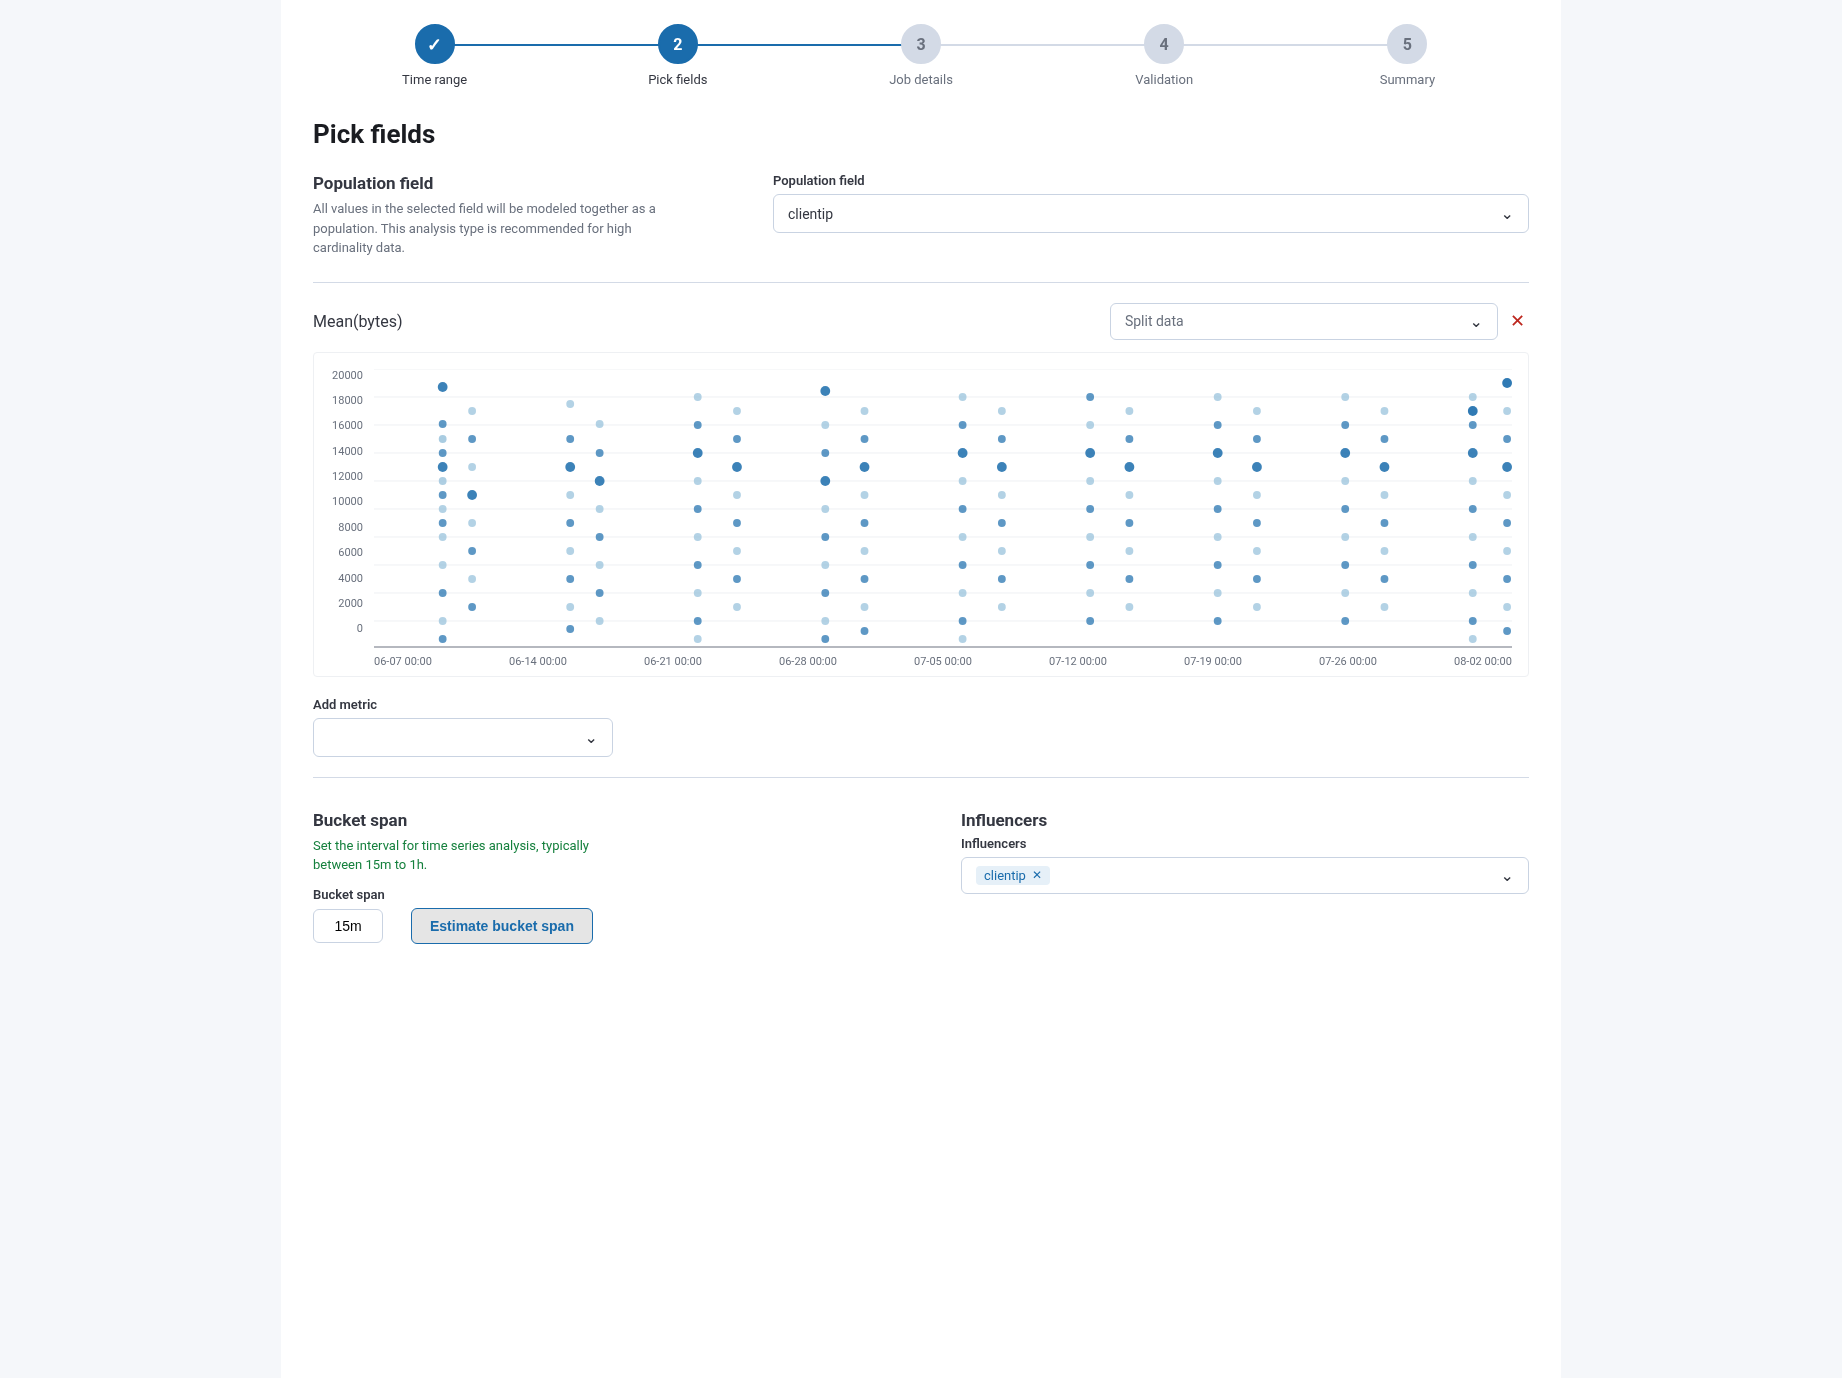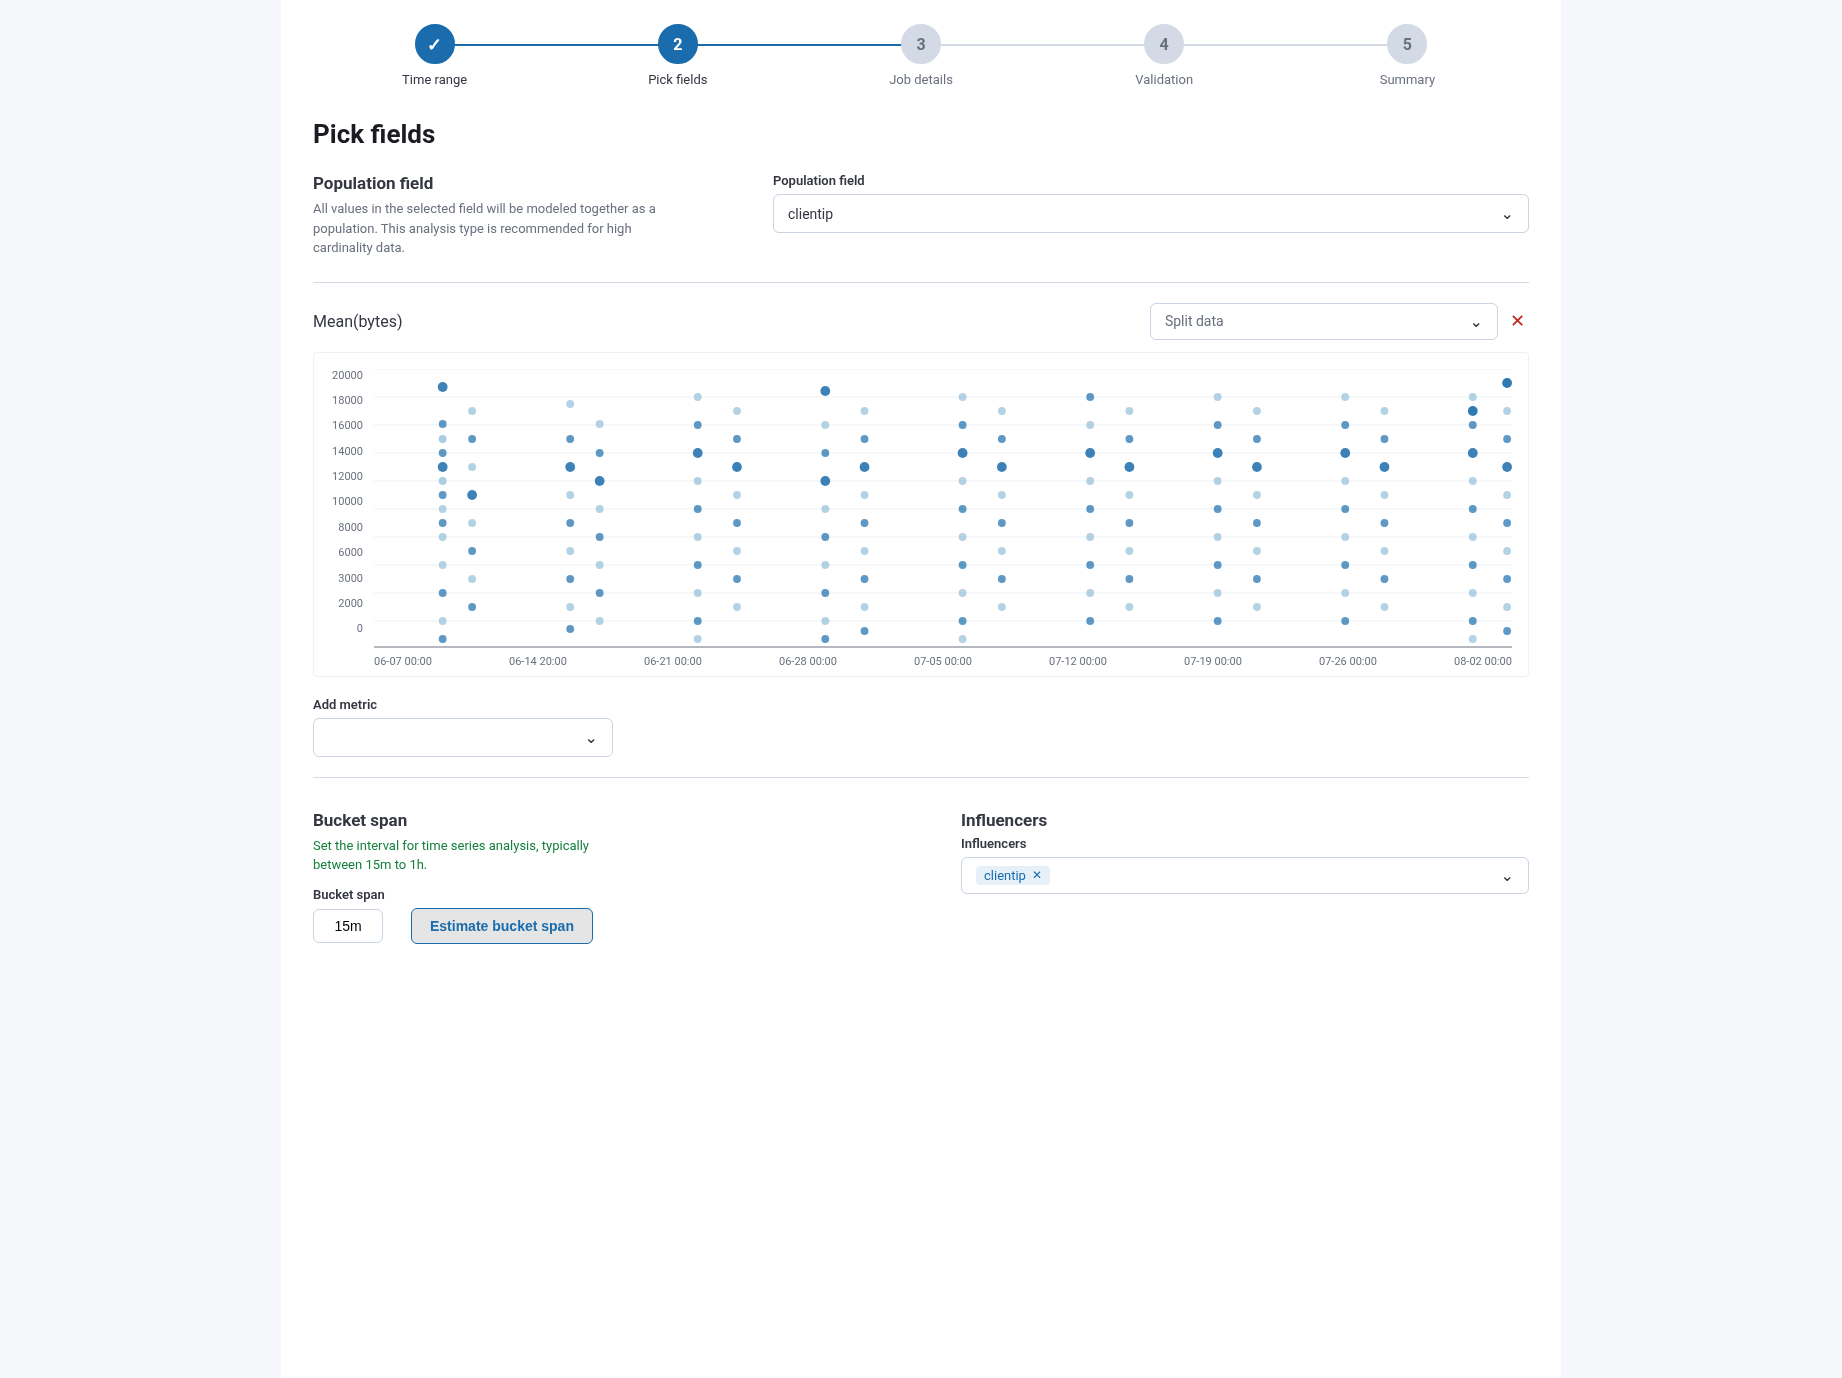--- a/index.html
+++ b/index.html
@@ -156,21 +156,21 @@
     .chart-controls { display: flex; align-items: center; gap: 8px; }
     .split-select {
       display: flex;
       align-items: center;
       justify-content: space-between;
       border: 1px solid #c9d3e2;
       border-radius: 6px;
       padding: 8px 14px;
       background: #fff;
       cursor: pointer;
-      width: 348px;
+      width: 388px;
       font-size: 14px;
       color: #69707d;
     }
     .close-btn {
       background: none;
       border: none;
       cursor: pointer;
       color: #bd271e;
       font-size: 18px;
       padding: 4px;
@@ -381,21 +381,21 @@
     <div class="chart-container">
       <div class="chart-y-axis">
         <span>20000</span>
         <span>18000</span>
         <span>16000</span>
         <span>14000</span>
         <span>12000</span>
         <span>10000</span>
         <span>8000</span>
         <span>6000</span>
-        <span>3000</span>
+        <span>4000</span>
         <span>2000</span>
         <span>0</span>
       </div>
 
       <div class="chart-area">
         <svg class="scatter-svg" viewBox="0 0 1160 280" preserveAspectRatio="none">
 
           <line x1="0" y1="0" x2="1160" y2="0" stroke="#eef0f3" stroke-width="1"></line>
           <line x1="0" y1="28" x2="1160" y2="28" stroke="#eef0f3" stroke-width="1"></line>
           <line x1="0" y1="56" x2="1160" y2="56" stroke="#eef0f3" stroke-width="1"></line>
@@ -589,21 +589,21 @@
           <circle cx="1155" cy="154" r="4" fill="#1a6cac" opacity="0.7"></circle>
           <circle cx="1155" cy="182" r="4" fill="#93bfda" opacity="0.7"></circle>
           <circle cx="1155" cy="210" r="4" fill="#1a6cac" opacity="0.7"></circle>
           <circle cx="1155" cy="238" r="4" fill="#93bfda" opacity="0.7"></circle>
           <circle cx="1155" cy="262" r="4" fill="#1a6cac" opacity="0.7"></circle>
         </svg>
       </div>
 
       <div class="chart-x-axis">
         <span>06-07 00:00</span>
-        <span>06-14 20:00</span>
+        <span>06-14 00:00</span>
         <span>06-21 00:00</span>
         <span>06-28 00:00</span>
         <span>07-05 00:00</span>
         <span>07-12 00:00</span>
         <span>07-19 00:00</span>
         <span>07-26 00:00</span>
         <span>08-02 00:00</span>
       </div>
     </div>
   </div>

